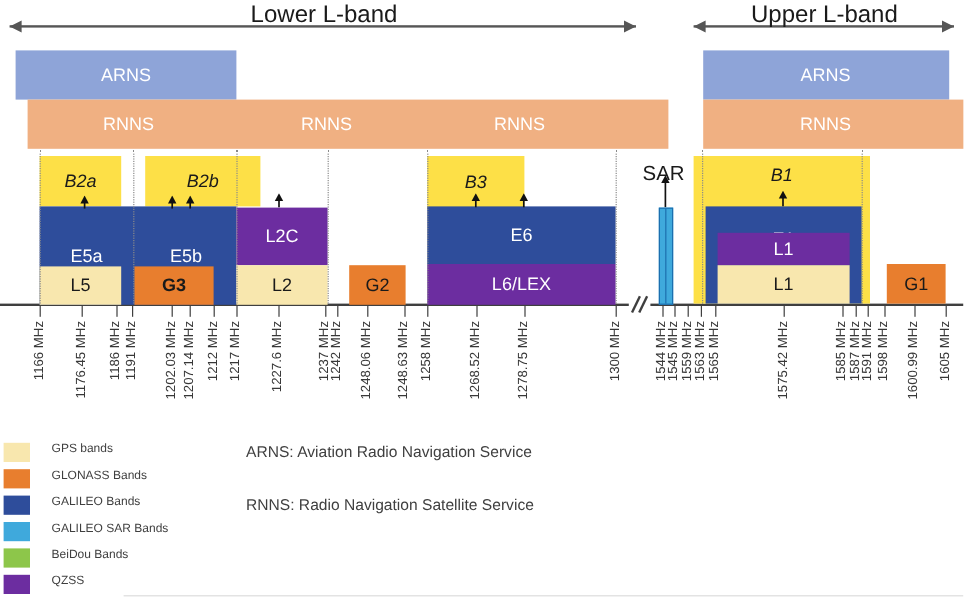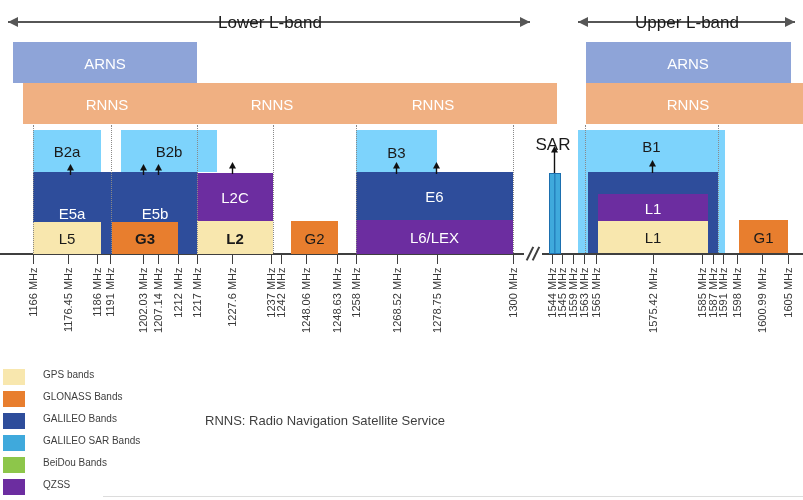--- a/index.html
+++ b/index.html
@@ -1,17 +1,17 @@
 <!DOCTYPE html>
 <html><head>
 <meta charset="utf-8">
 <style>
   html,body{margin:0;padding:0;background:#fff;font-family:"Liberation Sans",sans-serif;}
   #stage{position:relative;width:803px;height:500px;background:#fff;overflow:hidden;}
-  .bg-green{background:#7dd3fc;}
+  .bg-green{background:#fde047;font-style:italic;}
   .bg-blue{background:#2E4D9B;}
   .bg-cream{background:#F8E7AE;}
   .bg-orange{background:#E87E2E;}
   .bg-purple{background:#6C2DA0;}
   .bg-arns{background:#8EA4D8;}
   .bg-rnns{background:#F0B082;padding-left:44px;}
   .sbar{position:absolute;z-index:1;}
   .sbar-label{position:absolute;color:#fff;font-size:15px;white-space:nowrap;}
   .band{position:absolute;z-index:3;}
   .band-label{position:absolute;font-size:15px;white-space:nowrap;z-index:4;}
@@ -22,21 +22,21 @@
   .tick{position:absolute;width:1.3px;height:9px;top:255px;background:#3f3f3f;z-index:2;}
   .tick-label{position:absolute;width:88px;height:13px;line-height:13px;font-size:11px;
     color:#383838;text-align:right;white-space:nowrap;transform:rotate(-90deg);z-index:2;}
   .axis-break{position:absolute;left:524px;top:246px;width:18px;height:15px;background:#fff;z-index:5;}
   .break-line{position:absolute;top:0;width:1.5px;height:15px;background:#3f3f3f;transform:rotate(26deg);}
   .harrow{position:absolute;top:21px;height:2px;background:#565656;z-index:1;}
   .harrow::before{content:'';position:absolute;left:0;top:-4px;width:0;height:0;
     border-top:5px solid transparent;border-bottom:5px solid transparent;border-right:10px solid #565656;}
   .harrow::after{content:'';position:absolute;right:0;top:-4px;width:0;height:0;
     border-top:5px solid transparent;border-bottom:5px solid transparent;border-left:10px solid #565656;}
-  .harrow-label{position:absolute;top:13px;font-size:17px;color:#1a1a1a;transform:translateX(-50%);white-space:nowrap;z-index:1;}
+  .harrow-label{position:absolute;top:1px;font-size:20px;color:#1a1a1a;transform:translateX(-50%);white-space:nowrap;z-index:1;}
   .up-arrow{position:absolute;z-index:7;}
   .sar-bar{position:absolute;left:549px;top:173px;width:12px;height:81px;background:#3FA9DC;
     border:1.3px solid #1B6FAF;box-sizing:border-box;z-index:7;}
   .sar-bar::after{content:'';position:absolute;left:50%;top:0;bottom:0;width:1.3px;background:#1B6FAF;transform:translateX(-50%);}
   .sar-label{position:absolute;left:553px;top:135px;font-size:17px;color:#1a1a1a;transform:translateX(-50%);z-index:7;}
   .legend-swatch{position:absolute;left:3px;width:22px;height:16px;z-index:1;}
   .legend-label{position:absolute;left:43px;font-size:10px;color:#3f3f3f;white-space:nowrap;z-index:1;}
   .acronym-line{position:absolute;left:205px;font-size:13px;color:#3f3f3f;white-space:nowrap;z-index:1;}
   .bottom-divider{position:absolute;left:103px;right:0;top:496px;height:1px;background:#dcdcdc;z-index:1;}
 </style>
@@ -93,21 +93,21 @@
       <div class="band bg-purple" style="left: 356px; top: 220px; width: 157px; height: 34px;">
         <span class="band-label tc-light" style="left: 50%; top: 50%; transform: translate(-50%, -50%);">L6/LEX</span>
       </div>
       <div class="band bg-purple" style="left: 598px; top: 194px; width: 110px; height: 27px;">
         <span class="band-label tc-light" style="left: 50%; top: 50%; transform: translate(-50%, -50%);">L1</span>
       </div>
       <div class="band bg-cream" style="left: 33px; top: 222px; width: 68px; height: 32px;">
         <span class="band-label tc-dark" style="left: 50%; top: 50%; transform: translate(-50%, -50%);">L5</span>
       </div>
       <div class="band bg-cream" style="left: 197px; top: 221px; width: 76px; height: 33px;">
-        <span class="band-label tc-dark" style="left: 50%; top: 50%; transform: translate(-50%, -50%); font-weight: bold;">L2</span>
+        <span class="band-label tc-dark" style="left: 50%; top: 50%; transform: translate(-50%, -50%);">L2</span>
       </div>
       <div class="band bg-cream" style="left: 598px; top: 221px; width: 110px; height: 32px;">
         <span class="band-label tc-dark" style="left: 50%; top: 50%; transform: translate(-50%, -50%);">L1</span>
       </div>
       <div class="band bg-orange" style="left: 112px; top: 222px; width: 66px; height: 32px;">
         <span class="band-label tc-dark" style="left: 50%; top: 50%; transform: translate(-50%, -50%); font-weight: bold;">G3</span>
       </div>
       <div class="band bg-orange" style="left: 291px; top: 221px; width: 47px; height: 33px;">
         <span class="band-label tc-dark" style="left: 50%; top: 50%; transform: translate(-50%, -50%);">G2</span>
       </div>
@@ -228,16 +228,17 @@
 
   <div class="sar-label">SAR</div>
   <div class="sar-bar"></div>
 
   <div class="axis-line"></div>
   <div class="axis-break">
     <span class="break-line" style="left:5px;"></span>
     <span class="break-line" style="left:11px;"></span>
   </div>
 
+  <div class="acronym-line" style="top:369px;">ARNS: Aviation Radio Navigation Service</div>
   <div class="acronym-line" style="top:413px;">RNNS: Radio Navigation Satellite Service</div>
 
   <div class="bottom-divider"></div>
 </div>
 
 </body></html>

